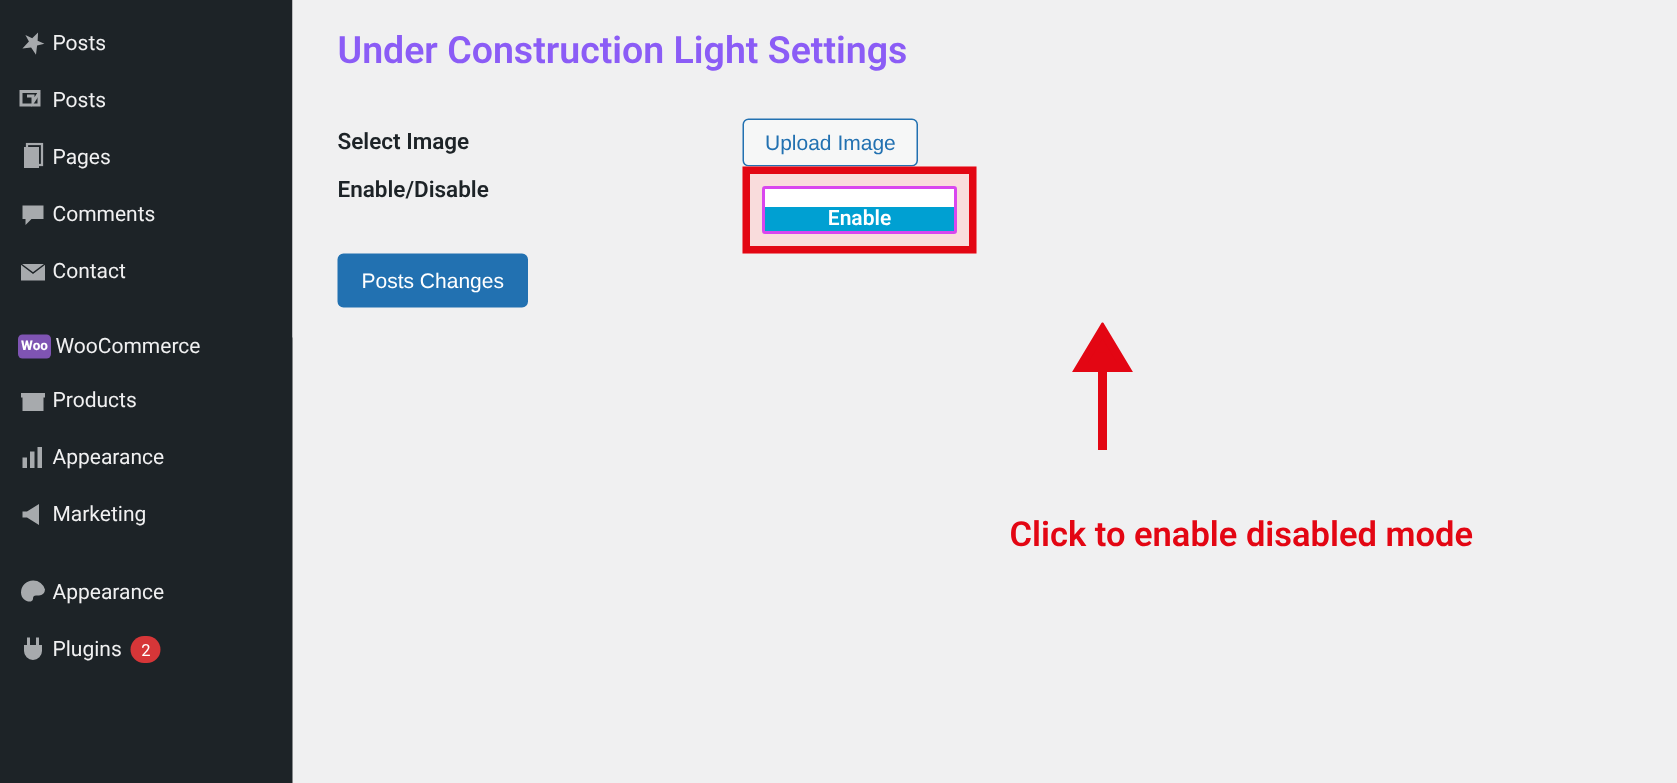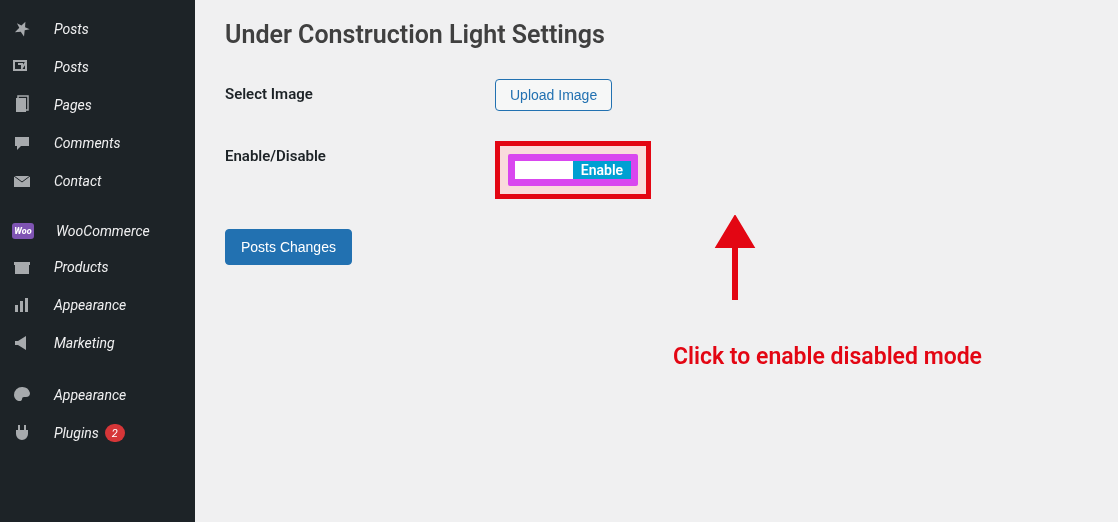--- a/index.html
+++ b/index.html
@@ -10,34 +10,33 @@
       width: 1118px;
       height: 522px;
       overflow: hidden;
     }
     .sidebar {
       width: 195px;
       background: #1d2327;
       color: #f0f0f1;
       padding-top: 10px;
       flex-shrink: 0;
-      font-style: italic;
     }
     .sidebar-item {
       display: flex;
       align-items: center;
       padding: 9px 12px;
       font-size: 14px;
       cursor: pointer;
       color: #f0f0f1;
     }
     .sidebar-item .icon {
       width: 20px;
       height: 20px;
-      margin-right: 22px;
+      margin-right: 3px;
       display: flex;
       align-items: center;
       justify-content: center;
       color: #a7aaad;
       flex-shrink: 0;
     }
     .sidebar-item .icon svg { fill: currentColor; }
     .sidebar-spacer { height: 14px; }
     .badge {
       background: #d63638;
@@ -53,27 +52,26 @@
       height: 18px;
     }
     .content {
       flex: 1;
       padding: 20px 30px;
       background: #f0f0f1;
     }
     .page-title {
       font-size: 25px;
       font-weight: 600;
-      color: #404040;
+      color: #8b5cf6;
       margin-bottom: 30px;
     }
     .form-row {
       display: flex;
       align-items: flex-start;
-      margin-bottom: 30px;
     }
     .form-label {
       width: 270px;
       font-weight: 600;
       font-size: 15px;
       color: #1d2327;
       padding-top: 6px;
     }
     .form-field {
       display: flex;
@@ -101,24 +99,25 @@
     .toggle-wrap {
       border: 5px solid #e30613;
       padding: 8px;
       display: inline-block;
       background: #f9dcdc;
     }
     .toggle {
       display: flex;
       width: 130px;
       height: 32px;
-      border: 7px solid #d946ef;
+      border: 2px solid #d946ef;
       background: #c2410c;
       border-radius: 2px;
       overflow: hidden;
+      flex-direction: column;
     }
     .toggle-inactive {
       flex: 1;
       background: #fff;
     }
     .toggle-active {
       flex: 1;
       background: #00a0d2;
       color: #fff;
       display: flex;

